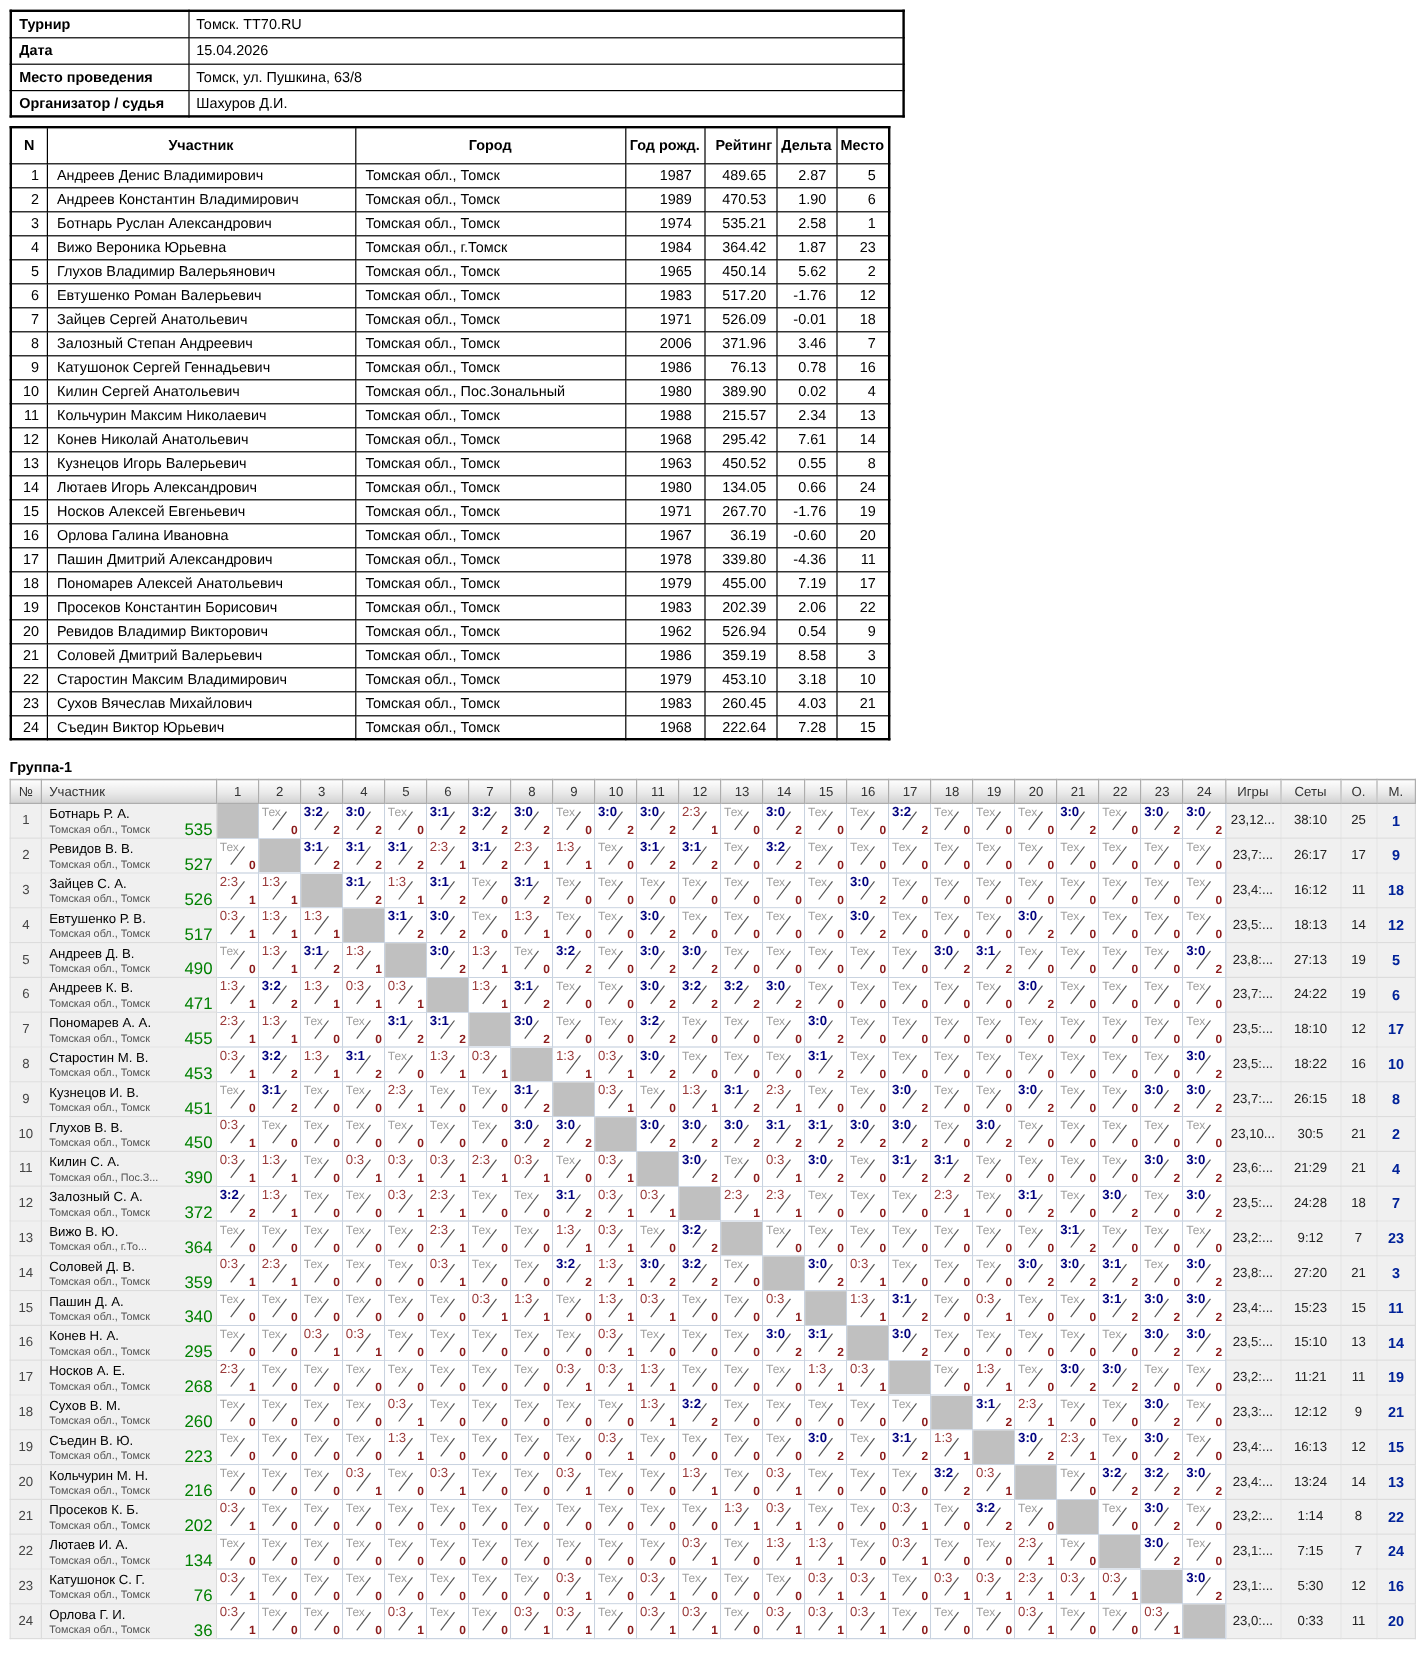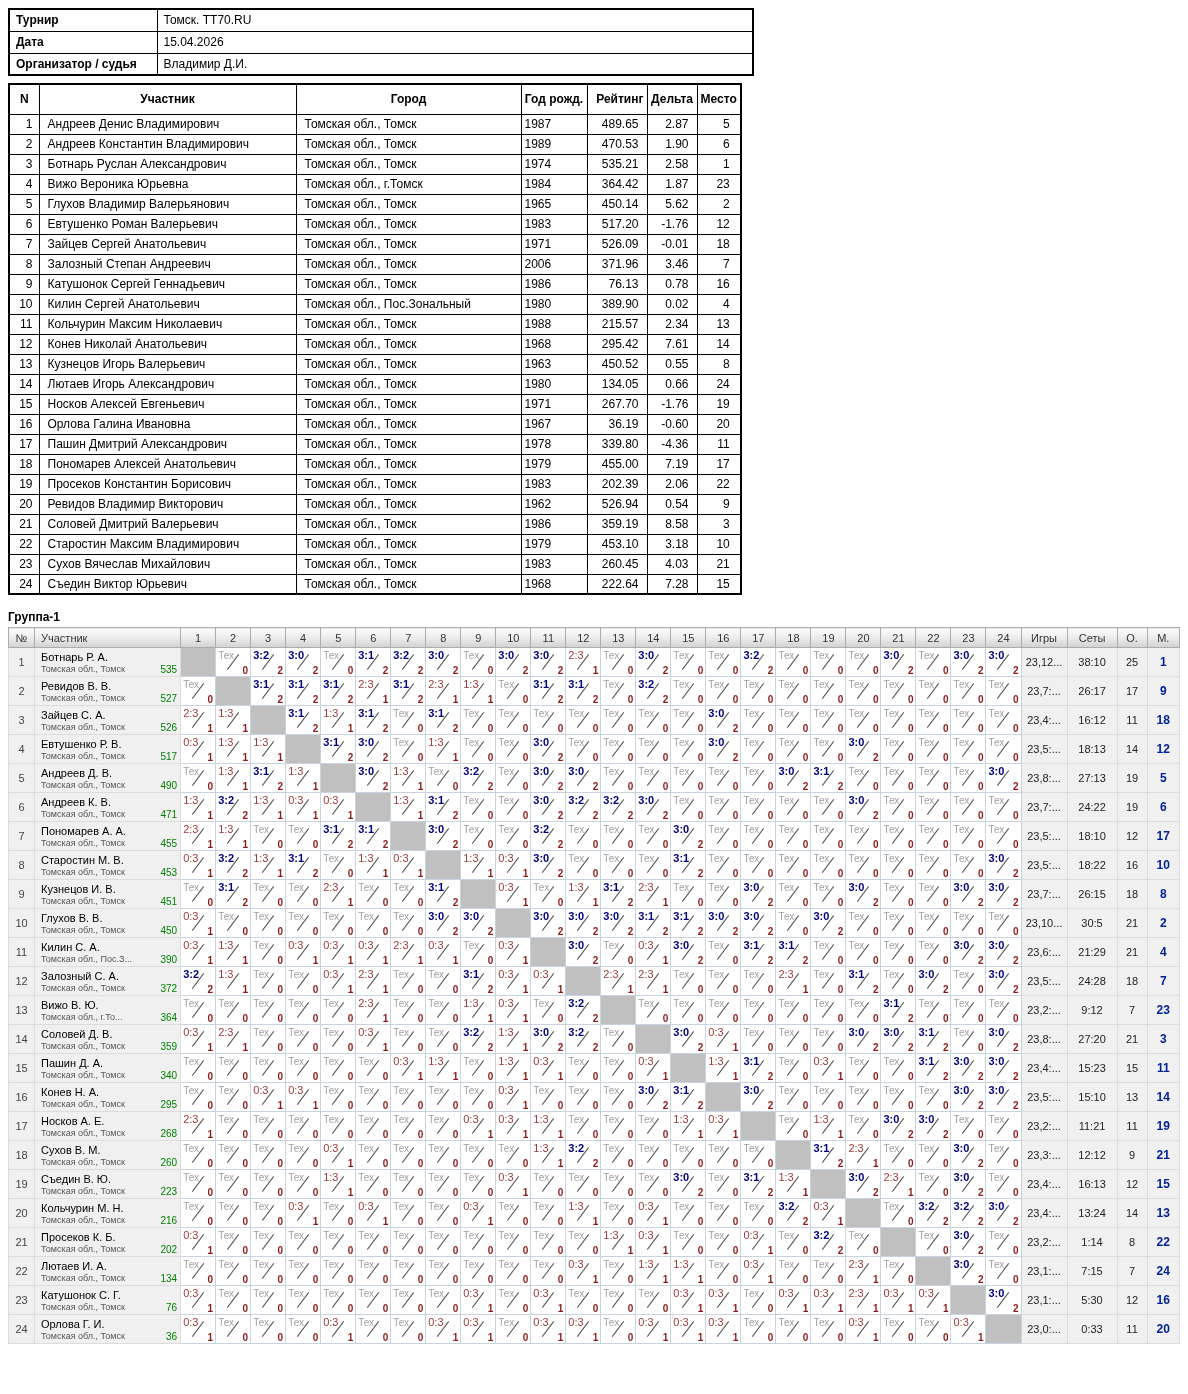--- a/index.html
+++ b/index.html
@@ -18,40 +18,40 @@
   .info td.val{width:596px;}
 
   
   .plist{margin-top:7px; border:2px solid #000;}
   .plist th{border:1px solid #000; font-size:12px; font-weight:bold; height:30px;
             text-align:center; padding:0 3px;}
   .plist td{border:1px solid #000; font-size:12px; height:20px; padding:0 3px;}
   .plist .c-n{width:30px;}       .plist td.c-n{text-align:right; padding-right:6px;}
   .plist .c-name{width:257px;}   .plist td.c-name{padding-left:8px;}
   .plist .c-city{width:225px;}   .plist td.c-city{padding-left:8px;}
-  .plist .c-year{width:66px;}    .plist td.c-year{text-align:left; padding-right:10px;}
+  .plist .c-year{width:66px;}    .plist td.c-year{text-align:right; padding-right:10px;}
   .plist .c-rat{width:60px;text-align:right;}     .plist td.c-rat{text-align:right; padding-right:8px;}
   .plist .c-del{width:50px;margin-left:38px;}     .plist td.c-del{text-align:right; padding-right:8px;}
   .plist .c-pl{width:24px;}      .plist td.c-pl{text-align:right; padding-right:10px;}
 
   
   .gtitle{font-weight:bold; font-size:12px; margin:15px 0 3px 0;}
   .gtab{border:1px solid #999; table-layout:fixed; width:1172px;}
   .gtab th{background:linear-gradient(#fdfdfd,#e9e9e9 55%,#d1d1d1);
            border:1px solid #adadad; font-weight:normal; font-size:11px; color:#333;
            height:20px; padding:0; text-align:center; overflow:hidden;}
   .gtab th.hname{text-align:left; padding-left:6px;}
   .gtab td{height:29px; padding:0; overflow:hidden;}
   .gtab td.num{background:#f0f0f0; border:1px solid #dcdcdc; font-size:11px;
                color:#444; text-align:center;}
   .gtab td.name{background:#f0f0f0; border:1px solid #dcdcdc; padding:1px 3px 1px 6px;}
   .name .nm{font-size:11px; line-height:14px; white-space:nowrap; overflow:hidden;}
   .name .rg{font-size:9px; color:#555; line-height:11px; white-space:nowrap;
             display:flex; justify-content:space-between;}
-  .name .rt{color:var(--rating); font-size:10px; margin-left:4px; flex:none;}
+  .name .rt{color:var(--rating); font-size:14px; margin-left:4px; flex:none;}
   .gtab td.mcell{background:#fff; border:1px solid #c9d3e0; position:relative;}
   .gtab td.diag{background:var(--diag);}
   .sc{position:absolute; top:1px; left:2px; font-size:11px;}
   .sc.win{color:var(--win); font-weight:bold;}
   .sc.loss{color:var(--loss);}
   .sc.tech{color:var(--tech); font-size:10px; top:2px;}
   .sl{position:absolute; left:50%; top:50%; width:19px; height:0;
       border-top:1px solid #555; transform:translate(-50%,-50%) rotate(-53deg);}
   .pt{position:absolute; right:2px; bottom:0; font-size:10px; font-weight:bold;
       color:var(--pts);}
@@ -67,22 +67,26 @@
   <tbody>
       <tr>
         <td class="lbl">Турнир</td>
         <td class="val">Томск. TT70.RU</td>
       </tr>
       <tr>
         <td class="lbl">Дата</td>
         <td class="val">15.04.2026</td>
       </tr>
       <tr>
+        <td class="lbl">Место проведения</td>
+        <td class="val">Томск, ул. Пушкина, 63/8</td>
+      </tr>
+      <tr>
         <td class="lbl">Организатор / судья</td>
-        <td class="val">Владимир Д.И.</td>
+        <td class="val">Шахуров Д.И.</td>
       </tr>
     </tbody>
 </table>
 
 <table class="plist">
   <thead>
       <tr>
         <th class="c-n">N</th>
         <th class="c-name">Участник</th>
         <th class="c-city">Город</th>

